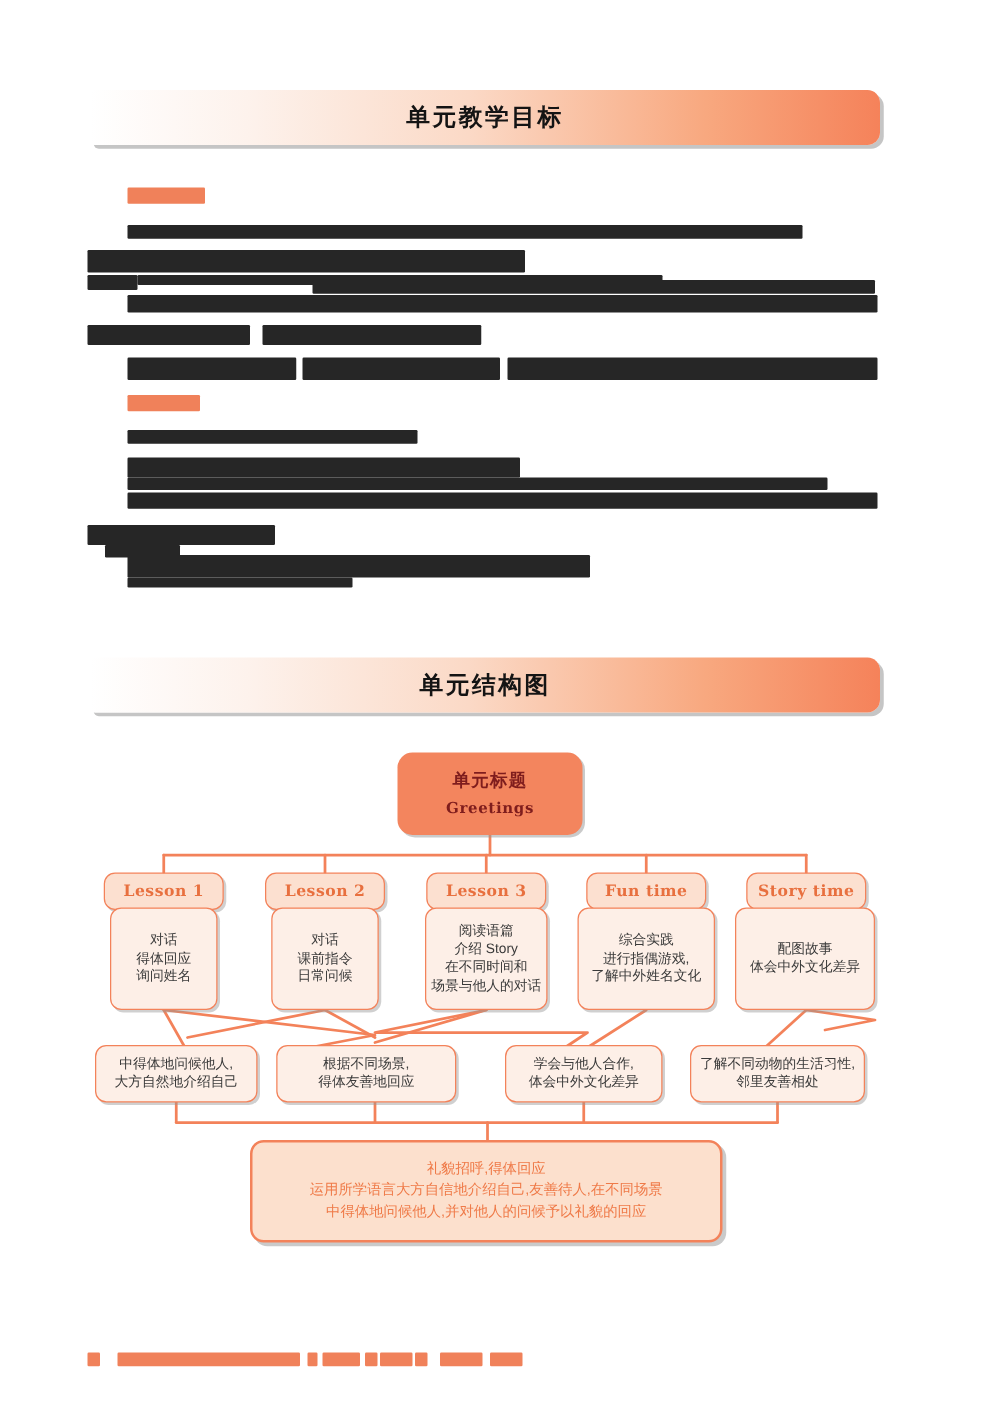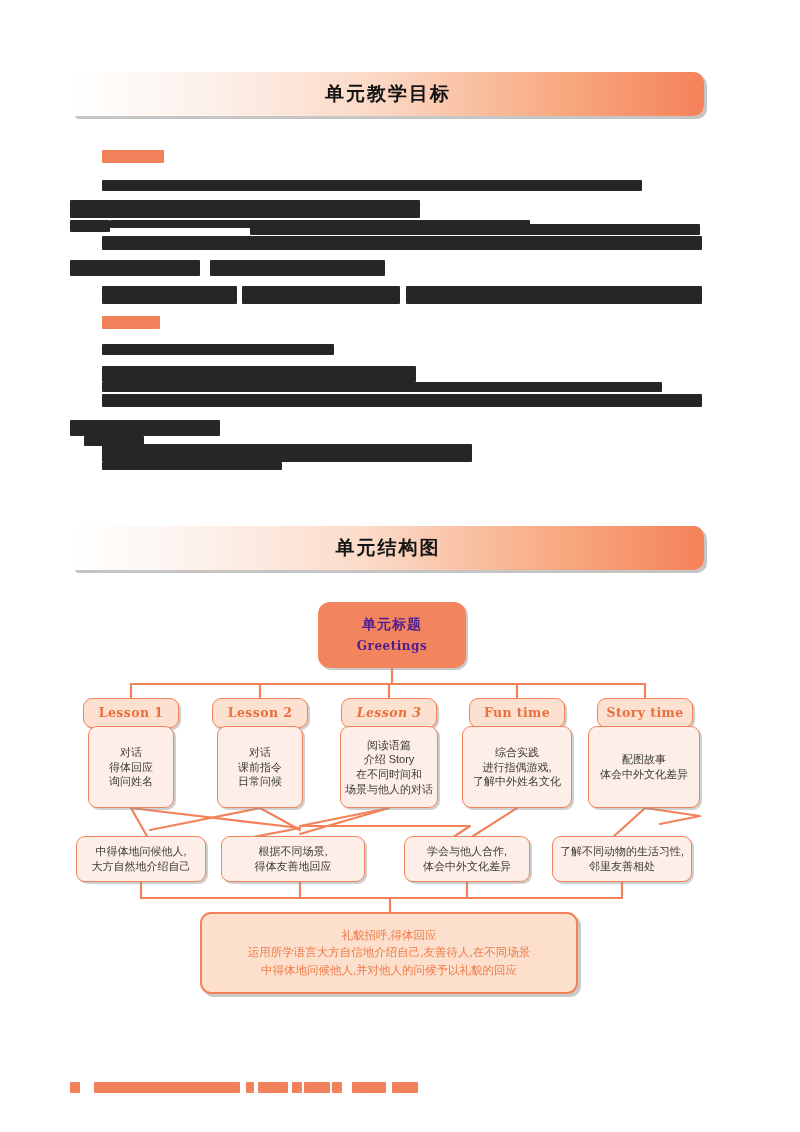--- a/index.html
+++ b/index.html
@@ -79,21 +79,21 @@
     flex-direction: column;
     align-items: center;
     justify-content: center;
     text-align: center;
     border-radius: 10px;
     line-height: 1.32;
   }
 
   .node-root {
     background: #f3855e;
-    color: #4c1d95;
+    color: #7f1d1d;
     border-radius: 12px;
     box-shadow: 2px 2px 0 rgba(150,150,150,0.5);
   }
   .node-root .t1 {
     font-size: 14px;
     font-weight: bold;
     letter-spacing: 1px;
     margin-bottom: 6px;
   }
   .node-root .t2 {
@@ -246,21 +246,21 @@
       <div class="t1">单元标题</div>
       <div class="t2">Greetings</div>
     </div>
 
     <div class="node node-chip" style="left:83px; top:118px; width:96px; height:30px;">
       <span>Lesson 1</span>
     </div>
     <div class="node node-chip" style="left:212px; top:118px; width:96px; height:30px;justify-content:center;">
       <span>Lesson 2</span>
     </div>
-    <div class="node node-chip" style="left:341px; top:118px; width:96px; height:30px;font-style:italic;">
+    <div class="node node-chip" style="left:341px; top:118px; width:96px; height:30px;">
       <span>Lesson 3</span>
     </div>
     <div class="node node-chip" style="left:469px; top:118px; width:96px; height:30px;">
       <span>Fun time</span>
     </div>
     <div class="node node-chip" style="left:597px; top:118px; width:96px; height:30px;">
       <span>Story time</span>
     </div>
 
     <div class="node node-content" style="left:88px; top:146px; width:86px; height:82px;">

